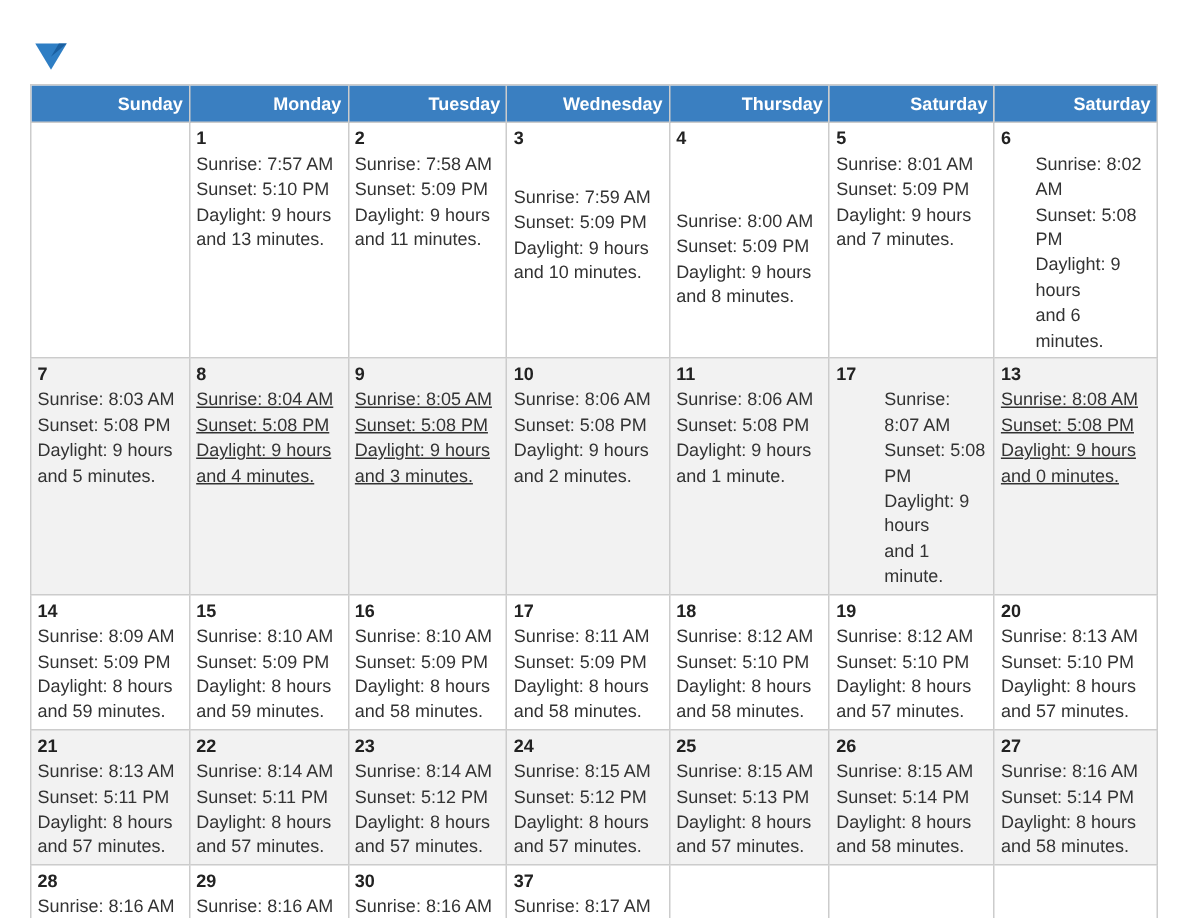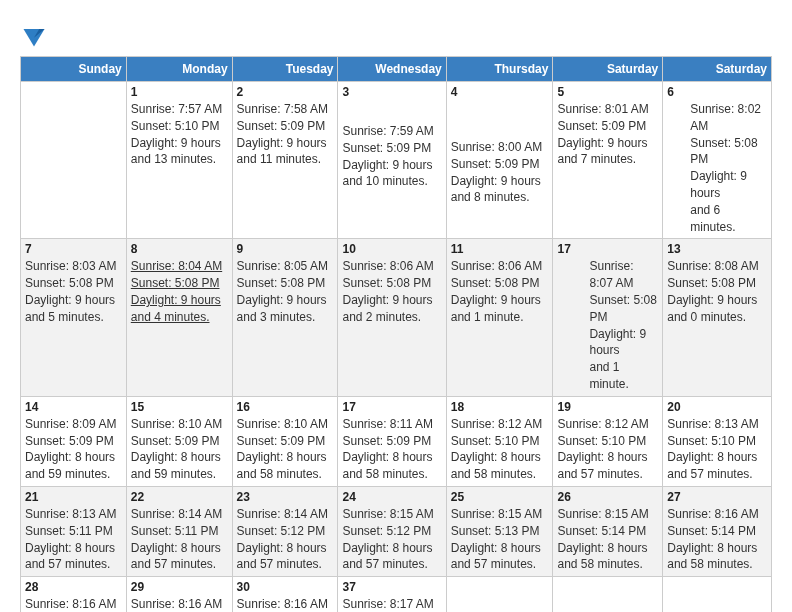--- a/index.html
+++ b/index.html
@@ -195,21 +195,21 @@
           </td>
           <td>
             <span class="day-num">8</span>
             <div class="day-info" style="white-space: pre-line; text-decoration: underline;">Sunrise: 8:04 AM
 Sunset: 5:08 PM
 Daylight: 9 hours
 and 4 minutes.</div>
           </td>
           <td>
             <span class="day-num">9</span>
-            <div class="day-info" style="white-space: pre-line;">Sunrise: 8:05 AM
+            <div class="day-info" style="white-space: pre-line; text-decoration: underline;">Sunrise: 8:05 AM
 Sunset: 5:08 PM
 Daylight: 9 hours
 and 3 minutes.</div>
           </td>
           <td>
             <span class="day-num">10</span>
             <div class="day-info" style="white-space: pre-line;">Sunrise: 8:06 AM
 Sunset: 5:08 PM
 Daylight: 9 hours
 and 2 minutes.</div>
@@ -223,21 +223,21 @@
           </td>
           <td>
             <span class="day-num">17</span>
             <div class="day-info" style="white-space: pre-line; margin-left: 32px;">Sunrise: 8:07 AM
 Sunset: 5:08 PM
 Daylight: 9 hours
 and 1 minute.</div>
           </td>
           <td>
             <span class="day-num">13</span>
-            <div class="day-info" style="white-space: pre-line;">Sunrise: 8:08 AM
+            <div class="day-info" style="white-space: pre-line; text-decoration: underline;">Sunrise: 8:08 AM
 Sunset: 5:08 PM
 Daylight: 9 hours
 and 0 minutes.</div>
           </td>
         </tr>
         <tr>
           <td>
             <span class="day-num">14</span>
             <div class="day-info" style="white-space: pre-line;">Sunrise: 8:09 AM
 Sunset: 5:09 PM

